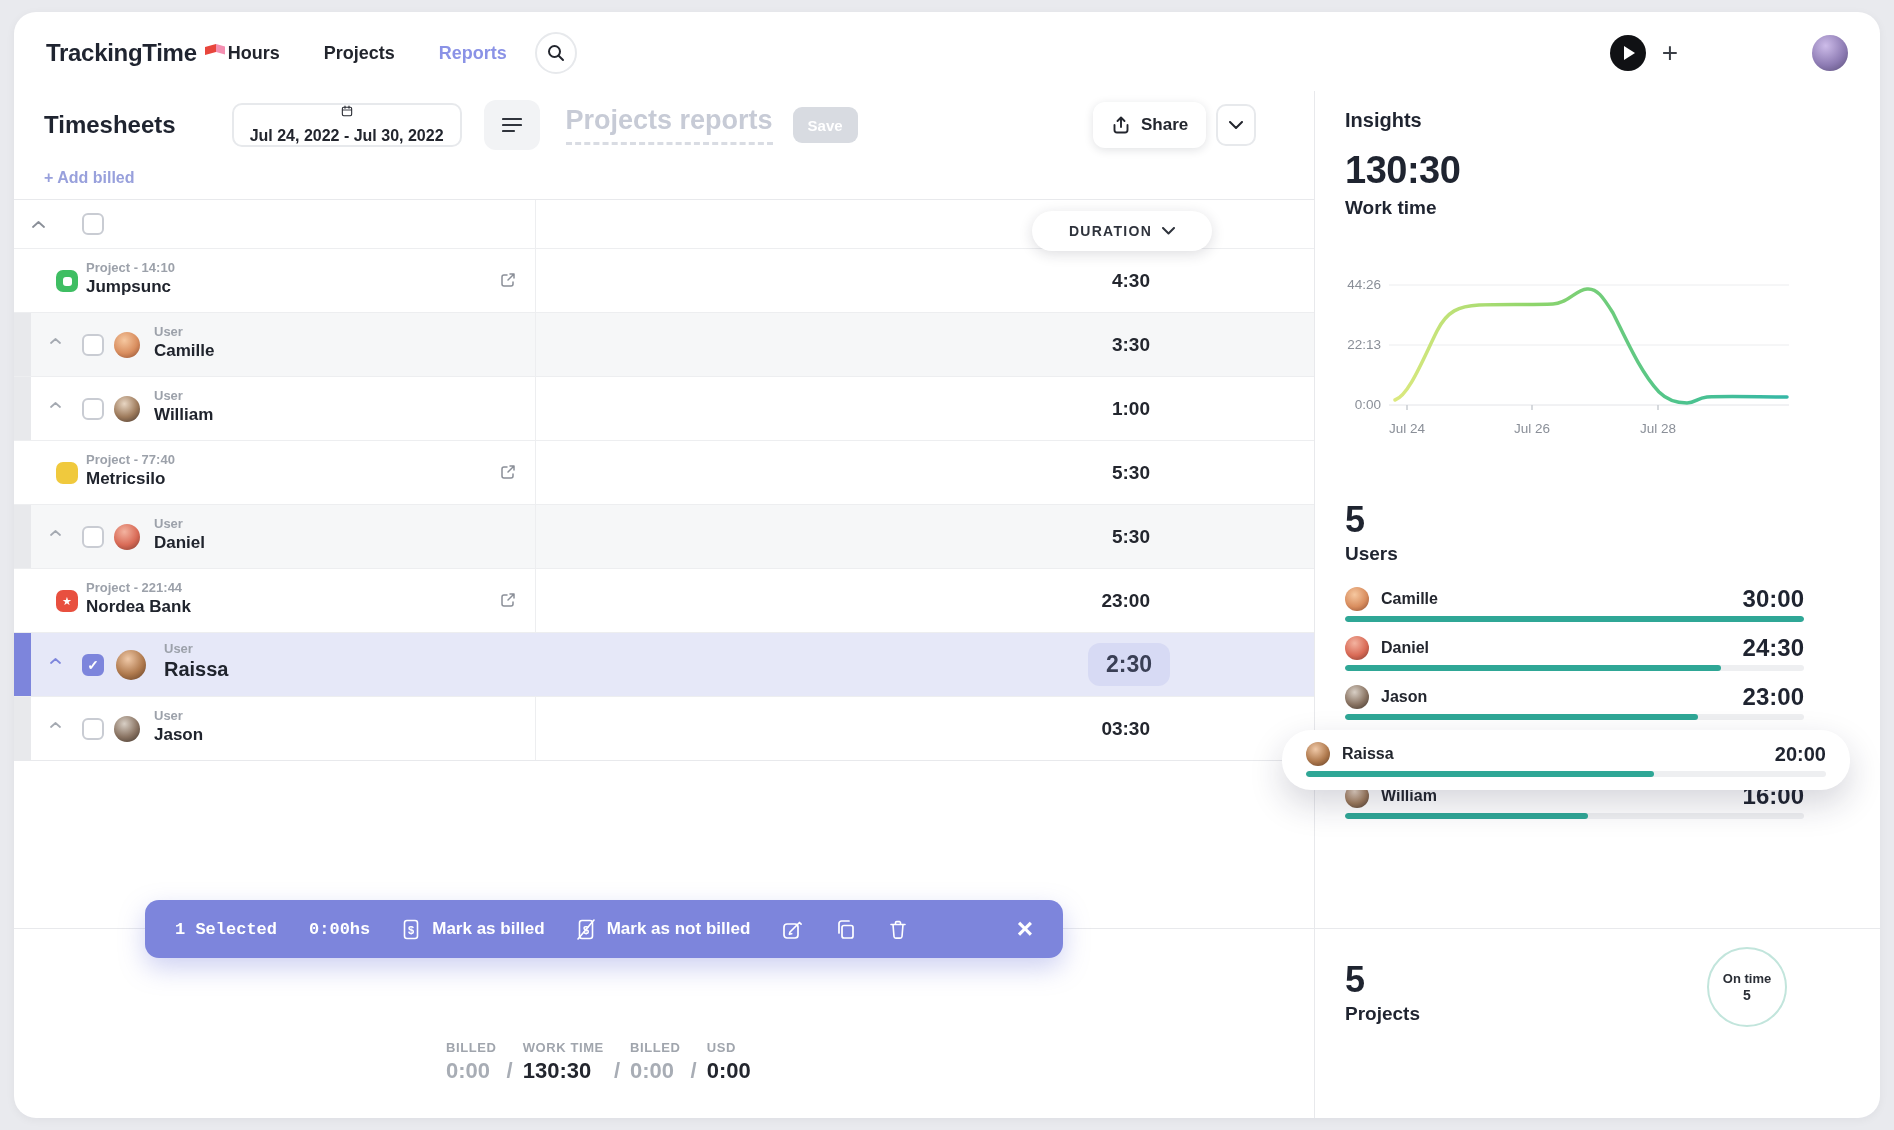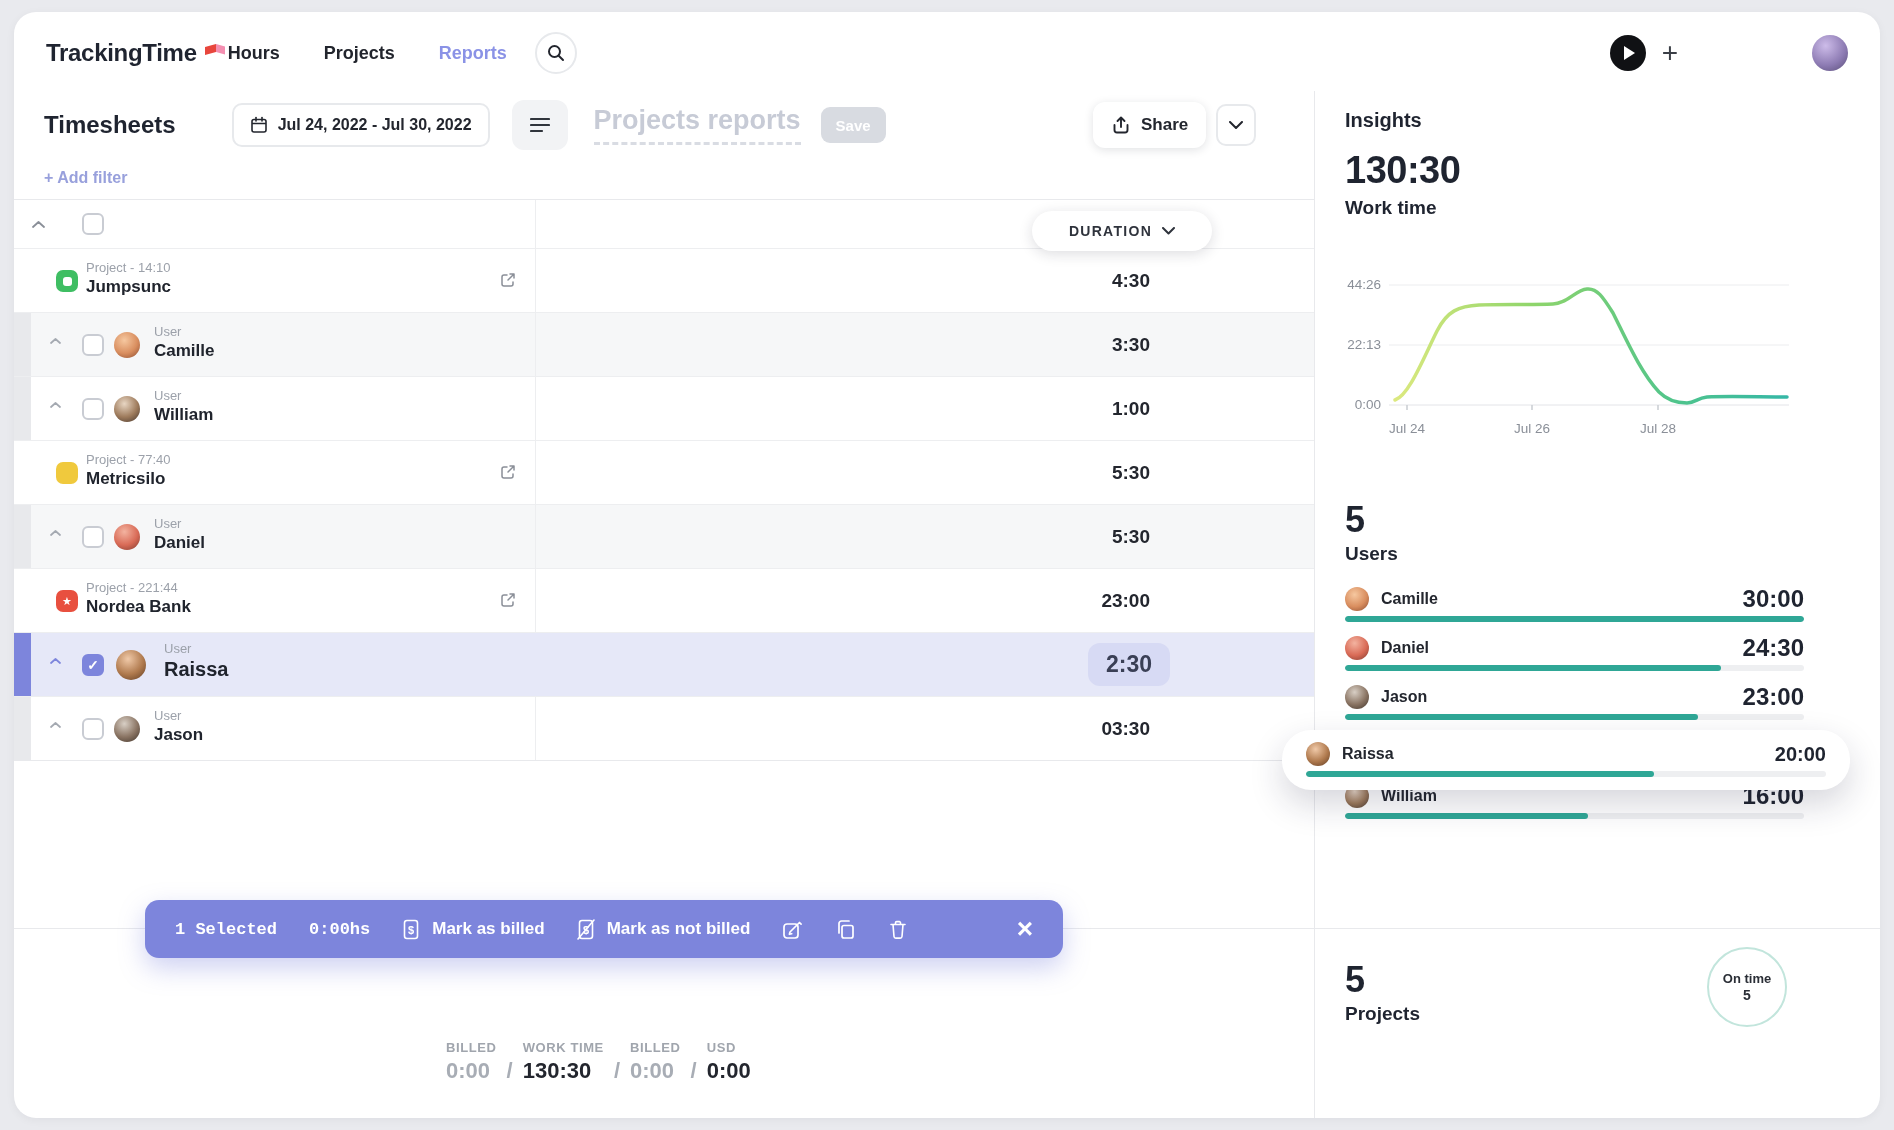--- a/index.html
+++ b/index.html
@@ -29,21 +29,21 @@
   .av-camille { background:radial-gradient(circle at 40% 32%, #F6C8A0, #D98E5F 55%, #8A4A2E); }
   .av-william { background:radial-gradient(circle at 40% 30%, #E8D6C3, #9E7B5C 55%, #43342B); }
   .av-daniel  { background:radial-gradient(circle at 40% 30%, #F3B3A0, #D96B57 55%, #7E3A2E); }
   .av-raissa  { background:radial-gradient(circle at 40% 30%, #F0C9A8, #B07A4E 55%, #5E3A22); }
   .av-jason   { background:radial-gradient(circle at 40% 30%, #D8CFC5, #8A7463 55%, #3E3229); }
 
   
   .page-header { position:absolute; left:30px; top:86px; height:54px; display:flex; align-items:center; }
   .page-title { font-size:24px; font-weight:800; color:#1F2430; }
   .date-btn { margin-left:56px; display:flex; align-items:center; gap:10px; height:44px; padding:0 16px;
-              border:2px solid #E7E9EC; border-radius:10px; background:#fff; font-size:16px; font-weight:600; color:#23262E; }
+              border:2px solid #E7E9EC; border-radius:10px; background:#fff; font-size:16px; font-weight:600; color:#23262E;flex-direction:column; }
   .menu-btn { margin-left:22px; width:56px; height:50px; border-radius:12px; background:#F2F3F5; display:flex; align-items:center; justify-content:center; }
   .report-title { margin-left:26px; font-size:27px; font-weight:800; color:#C7CBD6;
                   border-bottom:3px dashed #D9DCE3; padding-bottom:6px; cursor:text; }
   .save-btn { margin-left:20px; height:36px; padding:0 15px; border-radius:9px; background:#D8DBE1; color:#fff; font-size:15px; font-weight:700; }
   .share-cluster { position:absolute; left:1079px; top:86px; height:54px; display:flex; align-items:center; gap:10px; }
   .share-btn { display:flex; align-items:center; gap:10px; height:46px; padding:0 18px; background:#fff; border-radius:12px;
                box-shadow:0 2px 10px rgba(25,30,50,.13); font-size:17px; font-weight:700; color:#23262E; }
   .share-caret { width:40px; height:42px; border:2px solid #E7E9EC; border-radius:10px; background:#fff; display:flex; align-items:center; justify-content:center; }
   .add-filter { position:absolute; left:30px; top:157px; font-size:16px; font-weight:700; color:#98A0DC; }
 
@@ -62,21 +62,21 @@
   .row::before { content:""; position:absolute; left:521px; top:0; bottom:0; width:1px; background:#EDEEF0; }
   .row.shaded { background:#F6F7F8; }
   .row.selected { background:#E6E8F8; }
   .row.selected::before { display:none; }
   .proj-icon { position:absolute; left:42px; top:21px; width:22px; height:22px; border-radius:7px;
                display:flex; align-items:center; justify-content:center; color:#fff; }
   .pg-sq { width:9px; height:9px; background:#fff; border-radius:3px; }
   .pg-star { font-size:11px; line-height:1; color:#fff; }
   .nm { position:absolute; top:11px; display:flex; flex-direction:column; gap:2px; }
   .r-project .nm { left:72px; }
-  .meta { font-size:13px; color:#9CA1AA; font-weight:400; }
+  .meta { font-size:13px; color:#9CA1AA; font-weight:700; }
   .name { font-size:17px; font-weight:800; color:#20242D; }
   .ext-btn { position:absolute; left:486px; top:23px; color:#8A8F98; display:flex; }
   .strip { position:absolute; left:0; top:0; bottom:0; width:17px; background:#E8E9EC; }
   .row.selected .strip { background:#7D85DC; }
   .caret-btn { position:absolute; left:36px; top:25px; color:#A4A9B1; display:flex; }
   .r-user .checkbox { position:absolute; left:68px; top:21px; }
   .row.selected .checkbox { background:#7D85DC; border-color:#7D85DC; display:flex; align-items:center; justify-content:center;
                             color:#fff; font-size:14px; font-weight:700; }
   .r-user .row-avatar { position:absolute; left:100px; top:19px; width:26px; height:26px; }
   .r-user .nm { left:140px; }
@@ -200,21 +200,21 @@
       </svg>
       <span>Share</span>
     </button>
     <button class="share-caret">
       <svg width="14" height="8" viewBox="0 0 14 8">
         <path d="M1 1 L7 7 L13 1" fill="none" stroke="#23262E" stroke-width="2" stroke-linecap="round" stroke-linejoin="round"></path>
       </svg>
     </button>
   </div>
 
-  <button class="add-filter">+ Add filter</button>
+  <button class="add-filter">+ Add billed</button>
 
   <div class="table">
     <div class="t-head">
       <button class="t-caret">
         <svg width="13" height="7" viewBox="0 0 13 7">
             <path d="M1 6 L6.5 1 L12 6" fill="none" stroke="#8A8F98" stroke-width="1.8" stroke-linecap="round" stroke-linejoin="round"></path>
           </svg>
       </button>
       <span class="checkbox t-check"></span>
       <button class="duration-pill">

